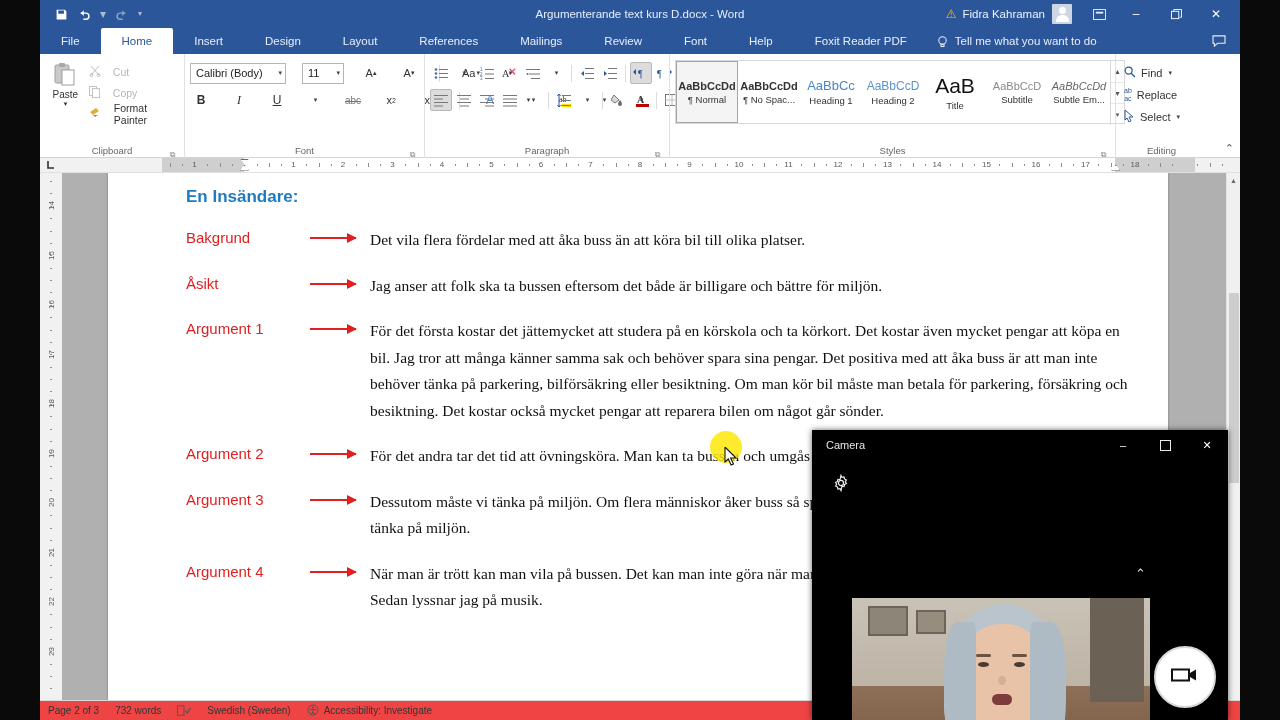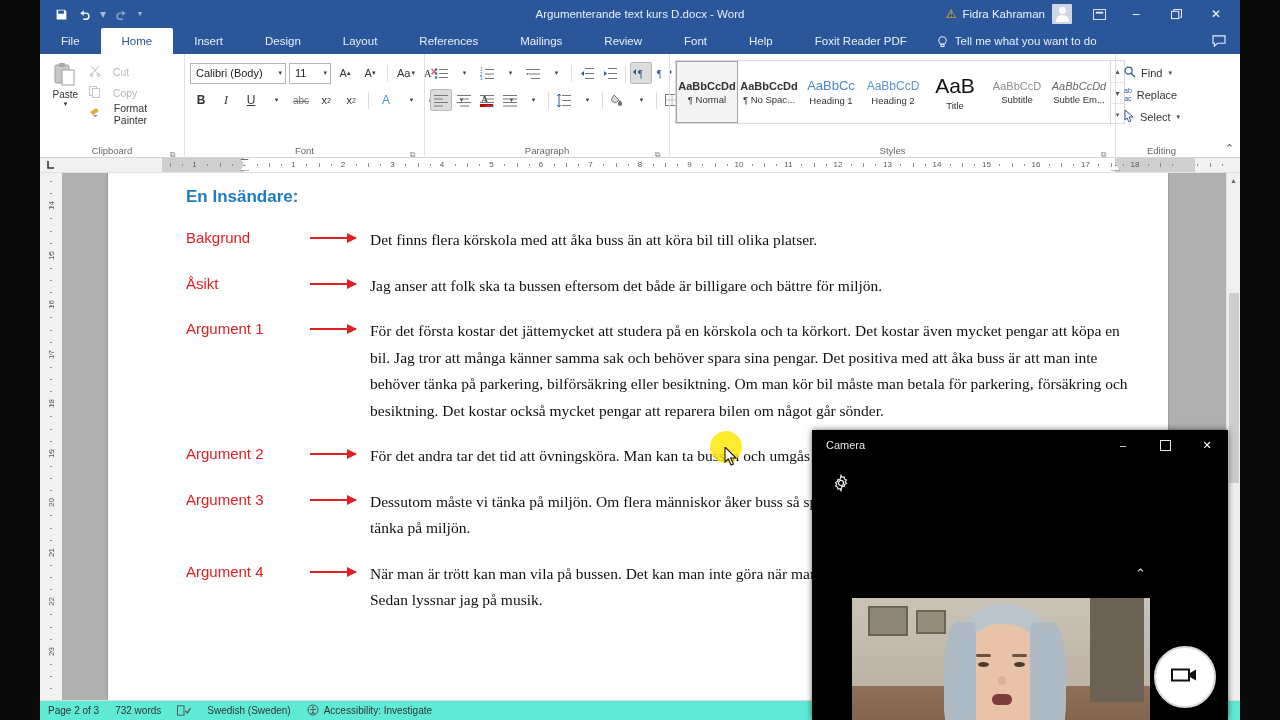--- a/index.html
+++ b/index.html
@@ -84,21 +84,21 @@
     width:44px; display:flex; flex-direction:column; align-items:center; gap:1px;
     padding-top:4px; cursor:pointer;
   }
   .paste .lbl { font-size:10px; color:#333; }
   .paste .chev { font-size:7px; color:#333; line-height:6px;}
   .clip-items { display:flex; flex-direction:column; gap:2px; padding-top:4px; }
   .clip-item { display:flex; align-items:center; gap:12px; font-size:10.5px; color:#b6b6b6; height:19px; padding:0 3px; cursor:pointer;}
   .clip-item.on { color:#333; }
 
   
-  .fontrow { display:flex; align-items:center; gap:3px; height:24px; }
+  .fontrow { display:flex; align-items:center; gap:16px; height:24px; }
   .fontbox {
     height:21px; border:1px solid #b5b5b5; background:#fff; font-size:11px; color:#222;
     display:flex; align-items:center; justify-content:space-between; padding:0 3px 0 5px; cursor:text;
   }
   .fontbox .cv { font-size:7px; color:#444; padding-left:6px;}
   .ico-btn {
     height:22px; min-width:22px; display:flex; align-items:center; justify-content:center;
     font-size:11px; color:#333; cursor:pointer; border:1px solid transparent; border-radius:2px; padding:0 2px;
   }
   .ico-btn.sel { background:#dcdcdc; border-color:#b9b9b9; }
@@ -188,21 +188,21 @@
   }
   .cursor-arrow { position:absolute; pointer-events:none; }
 
   
   .vscroll { position:absolute; right:0; top:0; width:14px; bottom:0; background:#f0f0f0; border-left:1px solid #e2e2e2;}
   .vs-arrow{ height:14px; display:flex;align-items:center;justify-content:center;font-size:7px;color:#666;cursor:pointer;}
   .vs-thumb{ position:absolute; left:2px; width:10px; background:#cdcdcd; border-radius:1px; cursor:pointer;}
 
   
   .statusbar {
-    flex:0 0 20px; height:20px; background:#5eead4; border-top:1px solid #dadada;
+    flex:0 0 20px; height:20px; background:#ef4444; border-top:1px solid #dadada;
     display:flex; align-items:center; gap:16px; padding:0 8px; font-size:10px; color:#333;
   }
   .sb-item { display:flex; align-items:center; gap:4px; cursor:pointer; white-space:nowrap;}
 
   
   #camera {
     position:absolute; left:812px; top:430px; width:416px; height:290px;
     background:#000; box-shadow:0 0 6px rgba(0,0,0,.6);
     display:flex; flex-direction:column; overflow:hidden;
   }
@@ -820,21 +820,21 @@
         <div class="page">
           <div class="doc">
             <div class="doc-title">En Insändare:</div>
 
 
             <div class="line">
               <div class="tag">Bakgrund</div>
               <div class="arrowcell">
                   <span class="arrow"></span>
                 </div>
-              <div class="txt">Det finns flera körskola med att åka buss än att köra bil till olika platser.</div>
+              <div class="txt">Det vila flera fördelar med att åka buss än att köra bil till olika platser.</div>
             </div>
 
             <div class="line">
               <div class="tag">Åsikt</div>
               <div class="arrowcell">
                   <span class="arrow"></span>
                 </div>
               <div class="txt">Jag anser att folk ska ta bussen eftersom det både är billigare och bättre för miljön.</div>
             </div>
 

